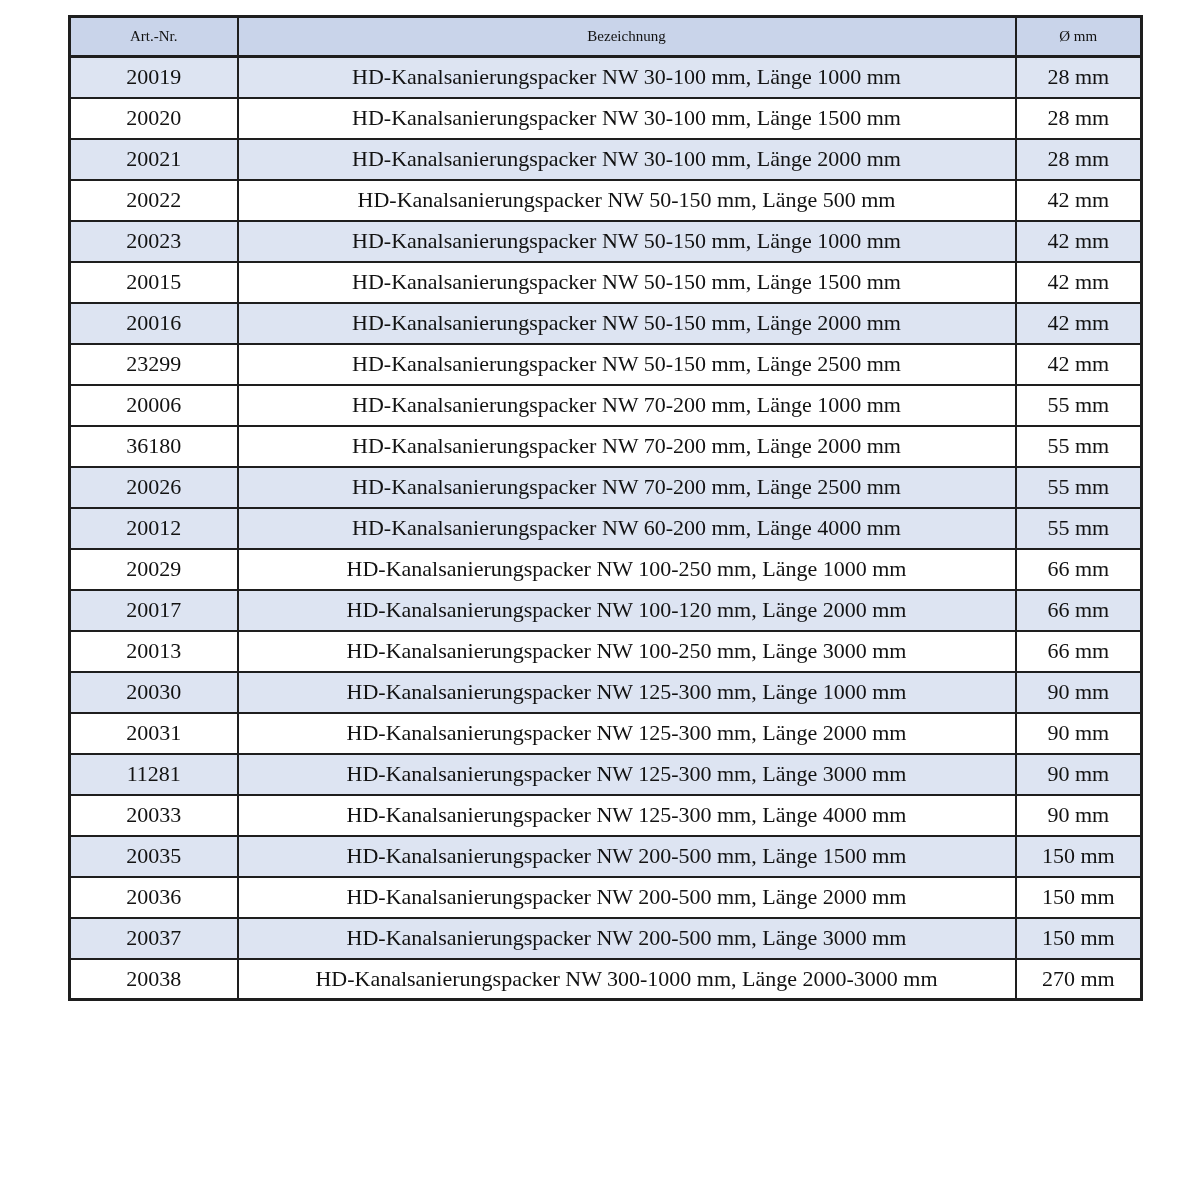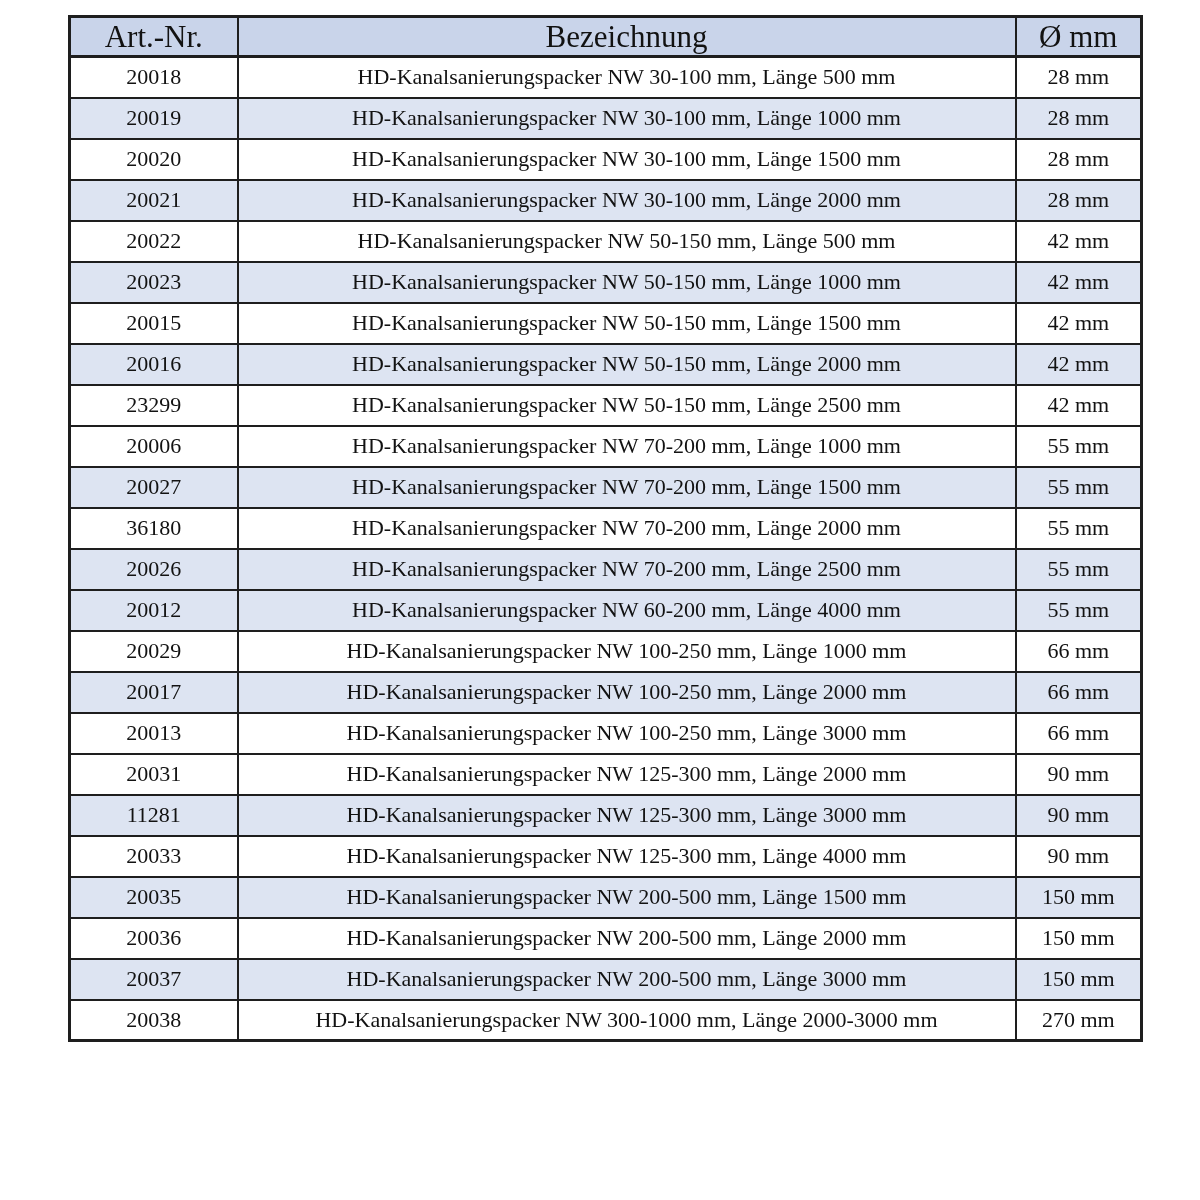--- a/index.html
+++ b/index.html
@@ -36,21 +36,21 @@
     text-align: center;
     vertical-align: middle;
     padding: 0 4px;
     overflow: hidden;
     white-space: nowrap;
   }
   thead th {
     height: 40px;
     background: var(--header-bg);
     font-weight: normal;
-    font-size: 31px;
+    font-size: 15px;
     border-bottom: 3px solid var(--border-color);
   }
   tbody td {
     height: 41px;
     background: var(--row-bg);
     font-size: 22px;
   }
   tbody tr.alt td {
     background: var(--row-alt-bg);
   }
@@ -66,25 +66,20 @@
       <col class="c-dia">
     </colgroup>
     <thead>
       <tr>
         <th>Art.-Nr.</th>
         <th>Bezeichnung</th>
         <th>Ø mm</th>
       </tr>
     </thead>
     <tbody>
-        <tr>
-          <td>20018</td>
-          <td>HD-Kanalsanierungspacker NW 30-100 mm, Länge 500 mm</td>
-          <td>28 mm</td>
-        </tr>
         <tr class="alt">
           <td>20019</td>
           <td>HD-Kanalsanierungspacker NW 30-100 mm, Länge 1000 mm</td>
           <td>28 mm</td>
         </tr>
         <tr>
           <td>20020</td>
           <td>HD-Kanalsanierungspacker NW 30-100 mm, Länge 1500 mm</td>
           <td>28 mm</td>
         </tr>
@@ -116,25 +111,20 @@
         <tr>
           <td>23299</td>
           <td>HD-Kanalsanierungspacker NW 50-150 mm, Länge 2500 mm</td>
           <td>42 mm</td>
         </tr>
         <tr>
           <td>20006</td>
           <td>HD-Kanalsanierungspacker NW 70-200 mm, Länge 1000 mm</td>
           <td>55 mm</td>
         </tr>
-        <tr class="alt">
-          <td>20027</td>
-          <td>HD-Kanalsanierungspacker NW 70-200 mm, Länge 1500 mm</td>
-          <td>55 mm</td>
-        </tr>
         <tr>
           <td>36180</td>
           <td>HD-Kanalsanierungspacker NW 70-200 mm, Länge 2000 mm</td>
           <td>55 mm</td>
         </tr>
         <tr class="alt">
           <td>20026</td>
           <td>HD-Kanalsanierungspacker NW 70-200 mm, Länge 2500 mm</td>
           <td>55 mm</td>
         </tr>
@@ -143,27 +133,32 @@
           <td>HD-Kanalsanierungspacker NW 60-200 mm, Länge 4000 mm</td>
           <td>55 mm</td>
         </tr>
         <tr>
           <td>20029</td>
           <td>HD-Kanalsanierungspacker NW 100-250 mm, Länge 1000 mm</td>
           <td>66 mm</td>
         </tr>
         <tr class="alt">
           <td>20017</td>
-          <td>HD-Kanalsanierungspacker NW 100-250 mm, Länge 2000 mm</td>
+          <td>HD-Kanalsanierungspacker NW 100-120 mm, Länge 2000 mm</td>
           <td>66 mm</td>
         </tr>
         <tr>
           <td>20013</td>
           <td>HD-Kanalsanierungspacker NW 100-250 mm, Länge 3000 mm</td>
           <td>66 mm</td>
+        </tr>
+        <tr class="alt">
+          <td>20030</td>
+          <td>HD-Kanalsanierungspacker NW 125-300 mm, Länge 1000 mm</td>
+          <td>90 mm</td>
         </tr>
         <tr>
           <td>20031</td>
           <td>HD-Kanalsanierungspacker NW 125-300 mm, Länge 2000 mm</td>
           <td>90 mm</td>
         </tr>
         <tr class="alt">
           <td>11281</td>
           <td>HD-Kanalsanierungspacker NW 125-300 mm, Länge 3000 mm</td>
           <td>90 mm</td>

